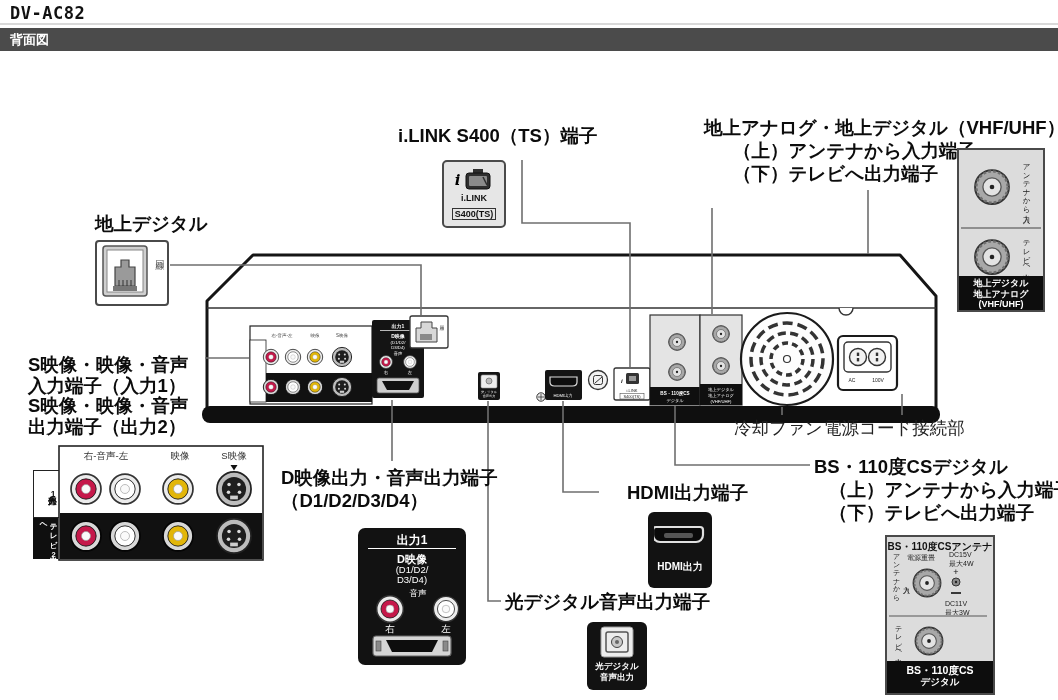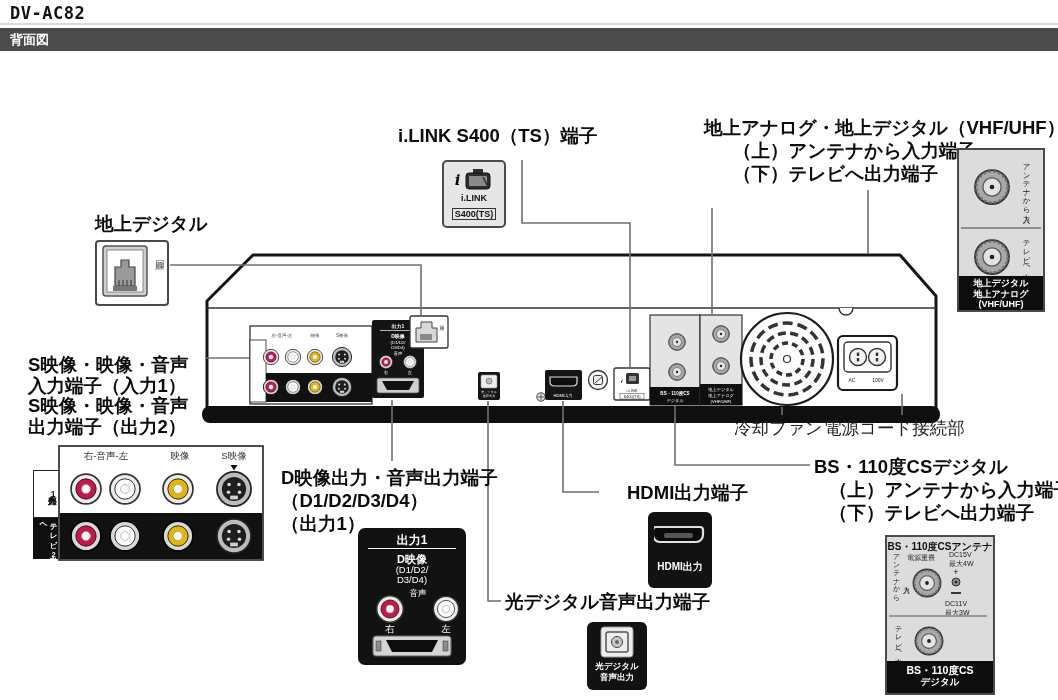--- a/index.html
+++ b/index.html
@@ -208,21 +208,20 @@
     <div class="callout" style="left:28px;top:293px;line-height:20.5px;margin-top:12px;">
       <div>S映像・映像・音声</div>
       <div>入力端子（入力1）</div>
       <div>S映像・映像・音声</div>
       <div>出力端子（出力2）</div>
     </div>
 
     <div class="callout" style="left:281px;top:416px;">
       <div>D映像出力・音声出力端子</div>
       <div>（D1/D2/D3/D4）</div>
-      <div>（出力1）</div>
     </div>
 
     <div class="callout" style="left:627px;top:431px;">HDMI出力端子</div>
     <div class="callout" style="left:505px;top:540px;">光デジタル音声出力端子</div>
 
     <div class="callout" style="left:814px;top:405px;">BS・110度CSデジタル</div>
     <div class="callout" style="left:829px;top:428px;">（上）アンテナから入力端子</div>
     <div class="callout" style="left:829px;top:451px;">（下）テレビへ出力端子</div>
 
     <div class="callout light" style="left:734px;top:367px;">冷却ファン</div>

